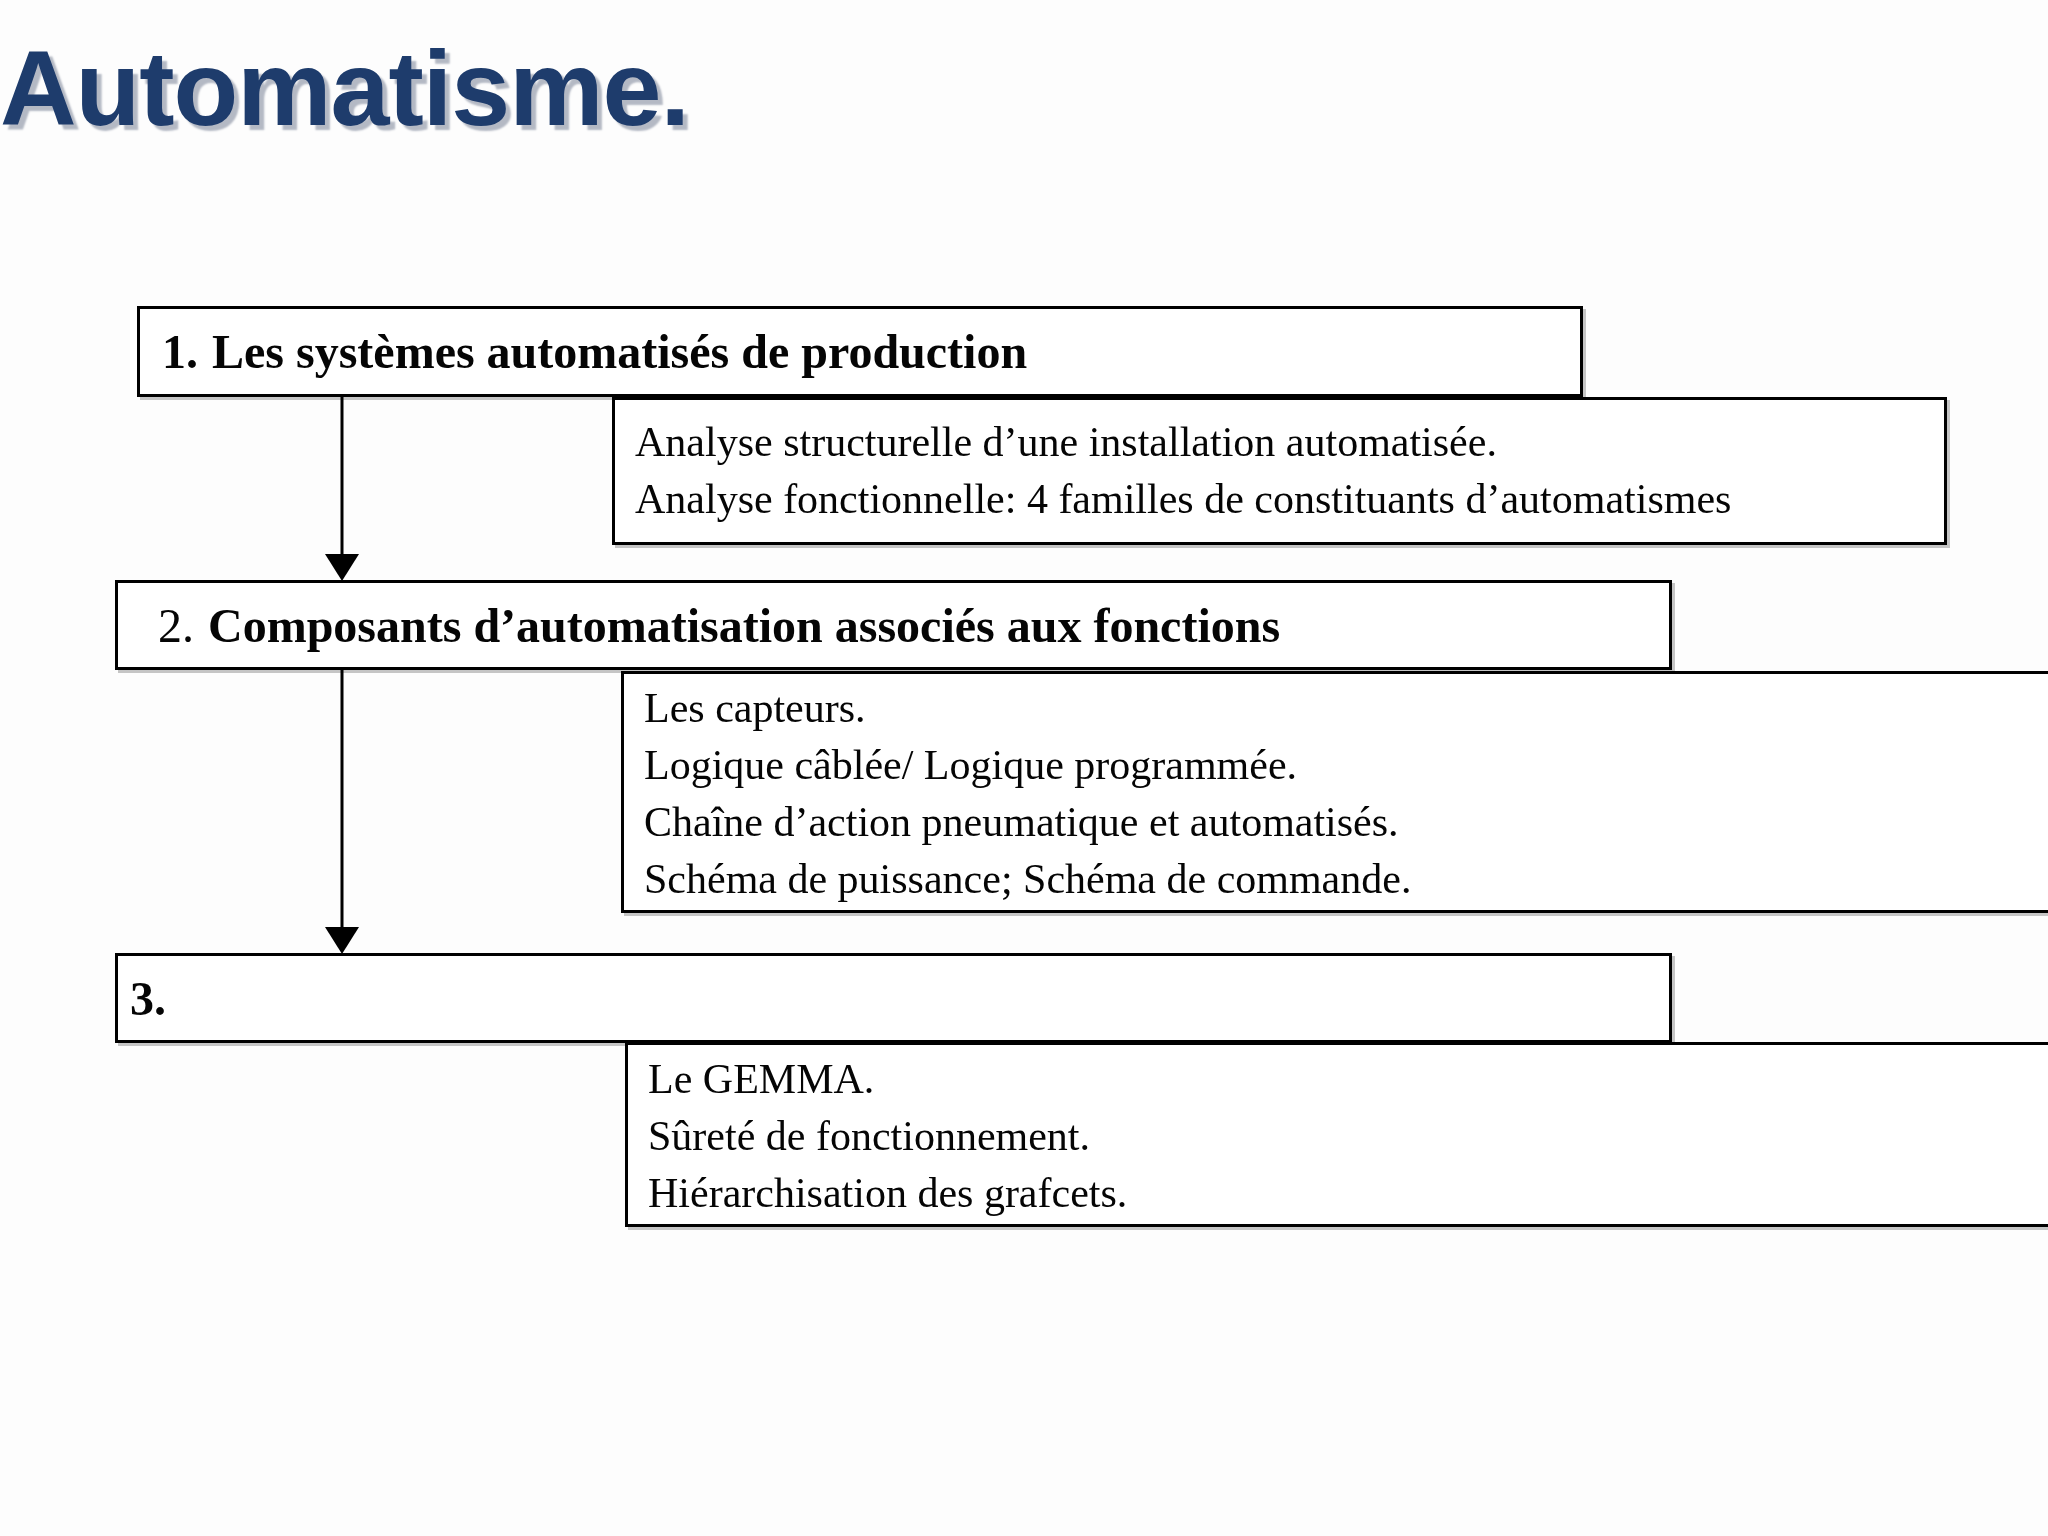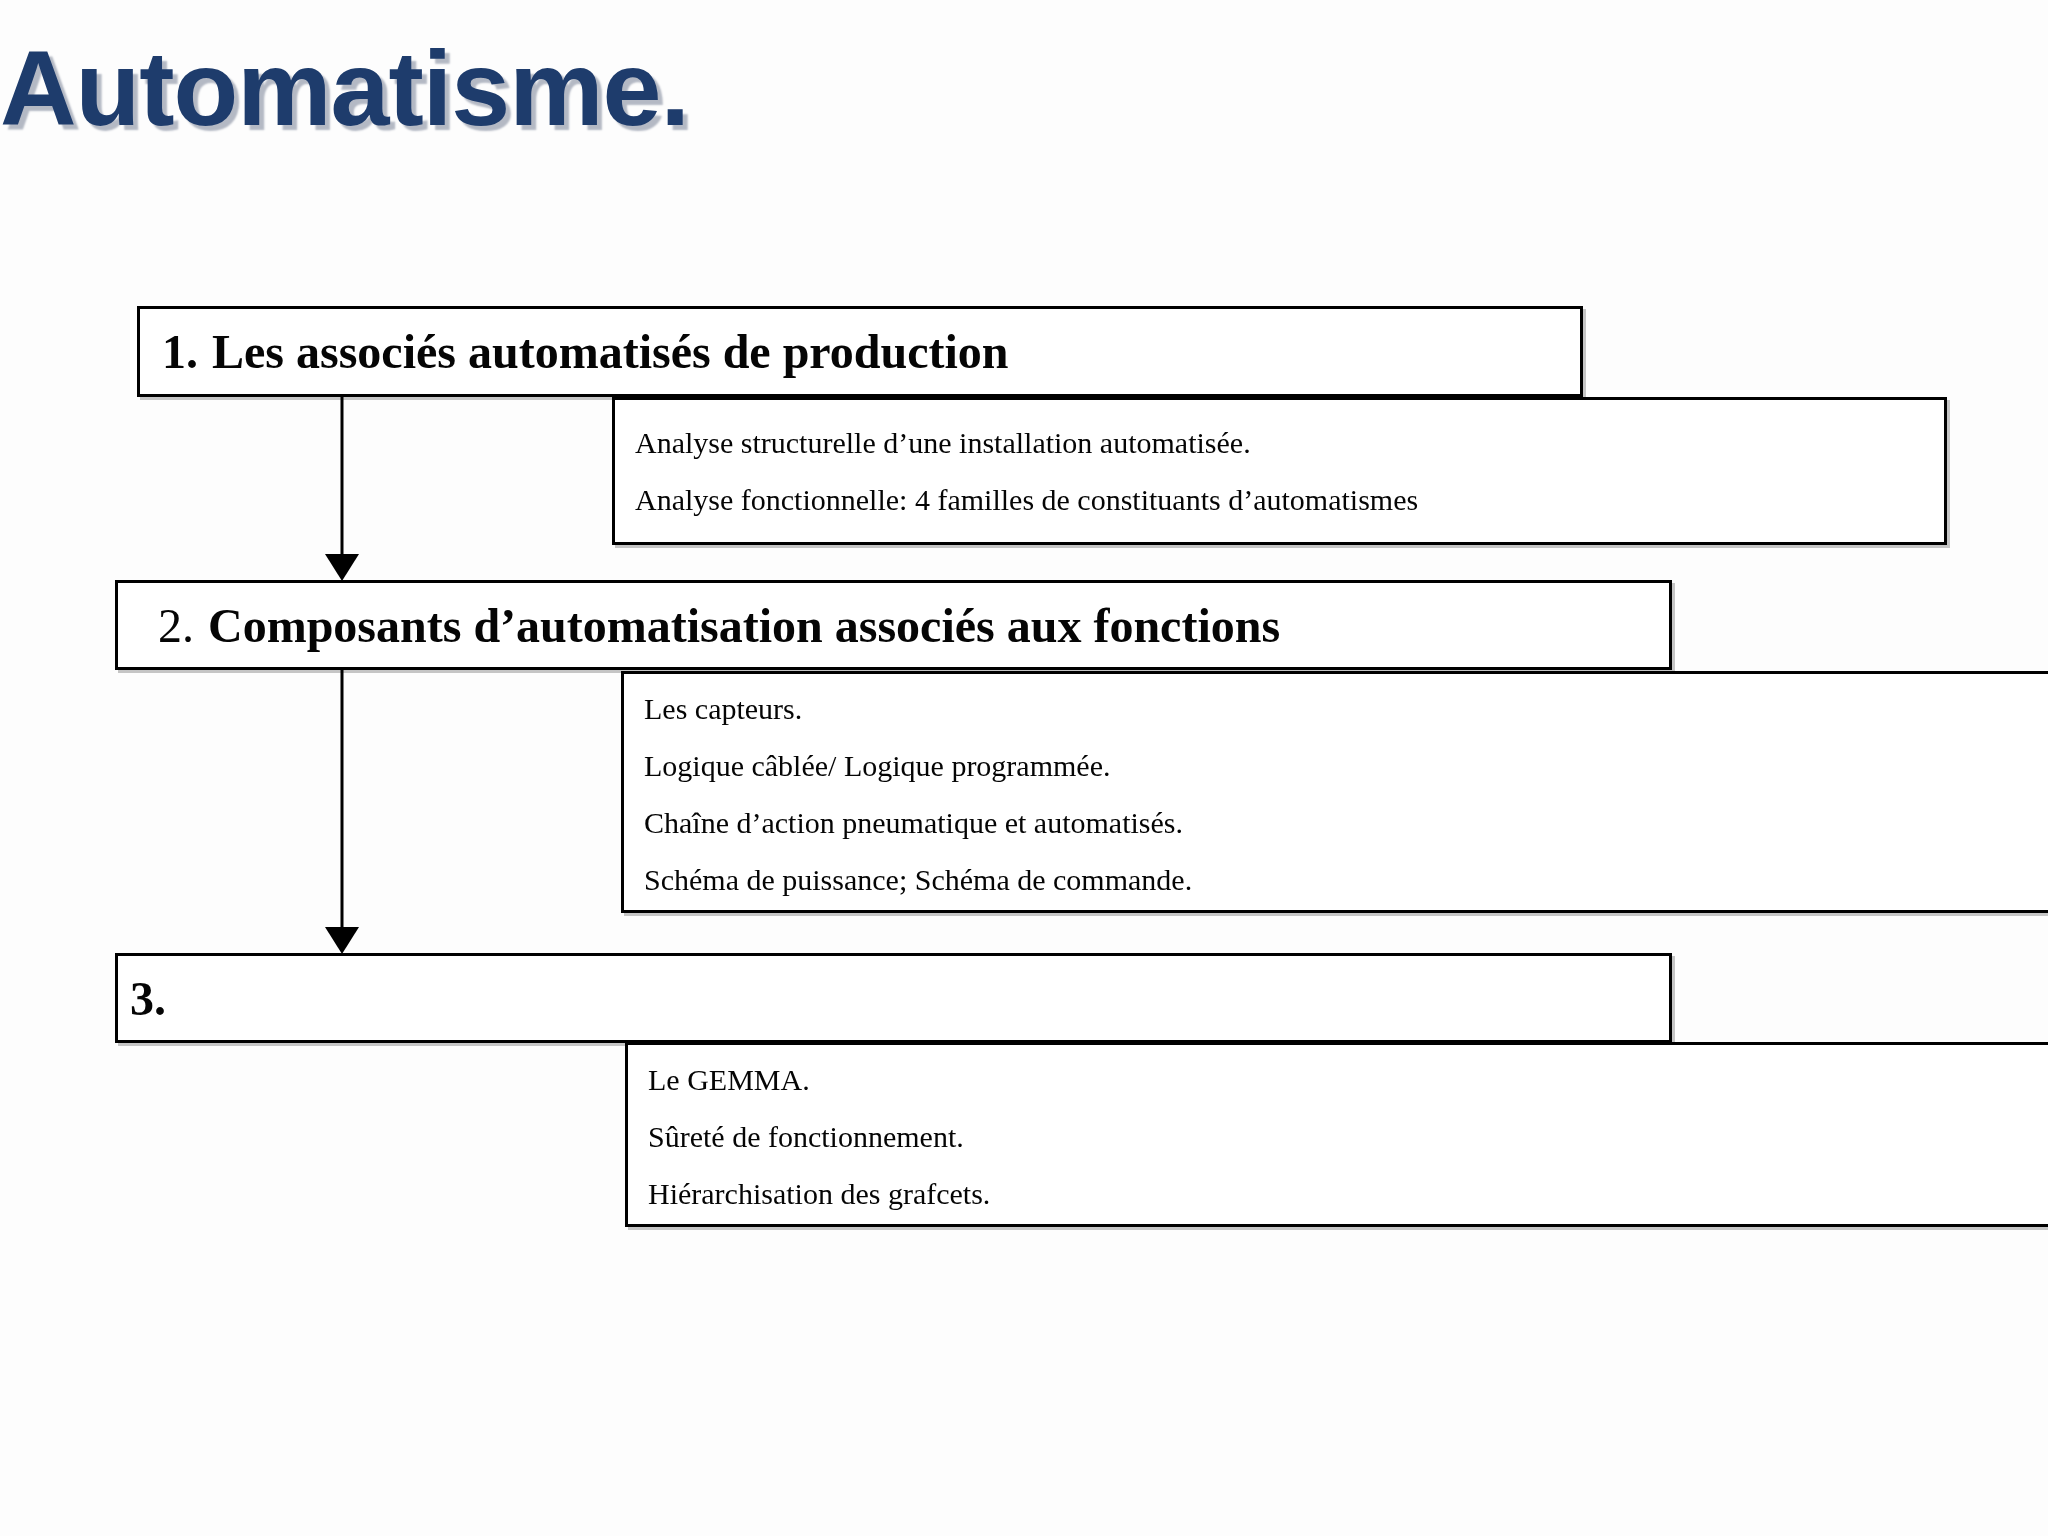--- a/index.html
+++ b/index.html
@@ -46,21 +46,21 @@
   .main-box .num.num-regular{font-weight:normal;}
   #box1{left:137px;top:306px;width:1446px;height:91px;padding-left:22px;}
   #box2{left:115px;top:580px;width:1557px;height:90px;padding-left:40px;}
   #box3{left:115px;top:953px;width:1557px;height:90px;padding-left:12px;}
   .detail-box{
     position:absolute;
     box-sizing:border-box;
     background:#fff;
     border:3px solid var(--border-color);
     box-shadow:3px 3px 0 rgba(0,0,0,0.22);
-    font-size:30px;
+    font-size:42px;
     line-height:57px;
     padding:14px 20px 16px 20px;
     white-space:nowrap;
   }
   #sub1{left:612px;top:397px;width:1335px;height:148px;}
   #sub2{left:621px;top:671px;width:1495px;height:242px;padding-top:6px;}
   #sub3{left:625px;top:1042px;width:1574px;height:185px;padding-top:6px;}
   .connector{position:absolute;}
   #arrow1{left:320px;top:397px;}
   #arrow2{left:320px;top:670px;}
@@ -69,21 +69,21 @@
 </style>
 </head>
 <body>
 
 <div class="slide">
 
   <div class="slide-title">Automatisme.</div>
 
   <div class="main-box" id="box1">
     <span class="num">1.</span>
-    <span class="label">Les associés automatisés de production</span>
+    <span class="label">Les systèmes automatisés de production</span>
   </div>
 
   <svg class="connector" id="arrow1" width="44" height="186" viewBox="0 0 44 186">
     <line x1="22" y1="0" x2="22" y2="160"></line>
     <polygon points="5,157 39,157 22,184"></polygon>
   </svg>
 
   <div class="detail-box" id="sub1">
       <div class="line">Analyse structurelle d’une installation automatisée.</div>
       <div class="line">Analyse fonctionnelle: 4 familles de constituants d’automatismes</div>

